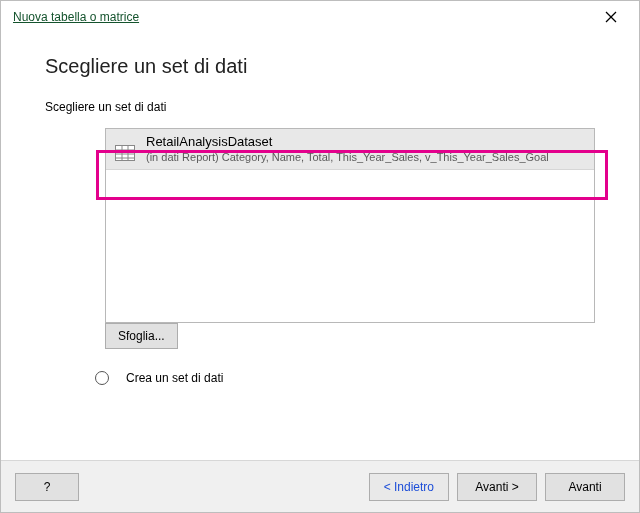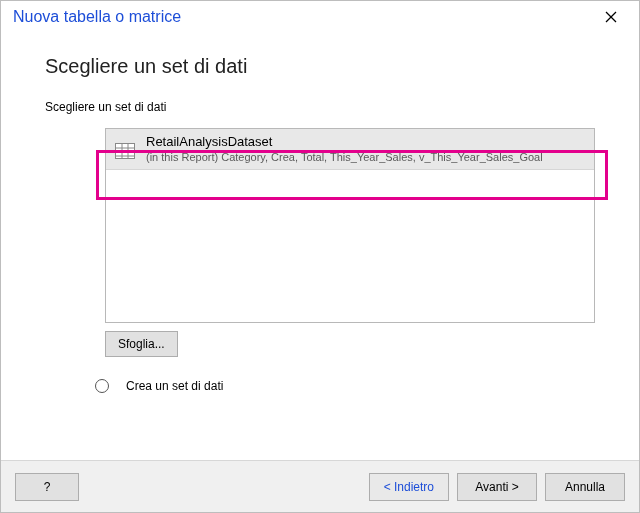--- a/index.html
+++ b/index.html
@@ -18,22 +18,23 @@
     background: #fff;
   }
   .titlebar {
     display: flex;
     align-items: center;
     padding: 6px 8px 4px 12px;
     height: 30px;
   }
   .titlebar .title {
     flex: 1;
-    font-size: 16px;
-    color: #1d4ed8;
+    font-size: 12px;
+    color: #14532d;
+    text-decoration: underline;
   }
   .close-x {
     width: 40px;
     text-align: center;
     cursor: pointer;
   }
   .close-x svg { display: block; margin: 0 auto; }
   .content {
     padding: 14px 38px 0 44px;
   }
@@ -65,21 +66,21 @@
     left: 95px;
     width: 512px;
     height: 50px;
     pointer-events: none;
   }
   .ds-item {
     background: #e8e8e8;
     border-bottom: 1px solid #d6d6d6;
     padding: 5px 20px 5px 8px;
     display: flex;
-    align-items: center;
+    align-items: flex-end;
     cursor: pointer;
   }
   .ds-icon {
     width: 22px; height: 22px;
     flex: none;
     margin-right: 10px;
     margin-top: 3px;
   }
   .ds-icon svg { display: block; }
   .ds-text { flex: 1; min-width: 0; }
@@ -90,21 +91,20 @@
   }
   .ds-fields {
     font-size: 11px;
     color: #5a5a5a;
     line-height: 14px;
     white-space: nowrap;
     overflow: hidden;
     text-overflow: clip;
   }
   .browse-row {
-    margin-top: 8px;
     margin-left: 60px;
   }
   .btn {
     border: 1px solid #adadad;
     background: #e1e1e1;
     padding: 5px 12px;
     font-size: 12px;
     font-family: inherit;
     cursor: pointer;
     min-width: 70px;
@@ -177,21 +177,21 @@
               <rect x="1.5" y="3.5" width="19" height="15" fill="#fff" stroke="#888" stroke-width="1"></rect>
               <line x1="1.5" y1="8" x2="20.5" y2="8" stroke="#888" stroke-width="1"></line>
               <line x1="1.5" y1="12" x2="20.5" y2="12" stroke="#888" stroke-width="1"></line>
               <line x1="1.5" y1="16" x2="20.5" y2="16" stroke="#888" stroke-width="1"></line>
               <line x1="8" y1="3.5" x2="8" y2="18.5" stroke="#888" stroke-width="1"></line>
               <line x1="14" y1="3.5" x2="14" y2="18.5" stroke="#888" stroke-width="1"></line>
             </svg>
           </div>
           <div class="ds-text">
             <div class="ds-name">RetailAnalysisDataset</div>
-            <div class="ds-fields">(in this Report) Category, Crea, Total, This_Year_Sales, v_This_Year_Sales_Goal</div>
+            <div class="ds-fields">(in dati Report) Category, Name, Total, This_Year_Sales, v_This_Year_Sales_Goal</div>
           </div>
         </div>
       </div>
     </div>
 
     <div class="browse-row">
       <button class="btn">Sfoglia...</button>
     </div>
 
     <div class="radio-row">
@@ -200,16 +200,16 @@
     </div>
   </div>
 
   <div class="highlight"></div>
 
   <div class="footer">
     <button class="btn help">?</button>
     <div class="spacer"></div>
     <button class="btn" disabled="">&lt; Indietro</button>
     <button class="btn">Avanti &gt;</button>
-    <button class="btn">Annulla</button>
+    <button class="btn">Avanti</button>
   </div>
 
 </div>
 
 </body></html>

